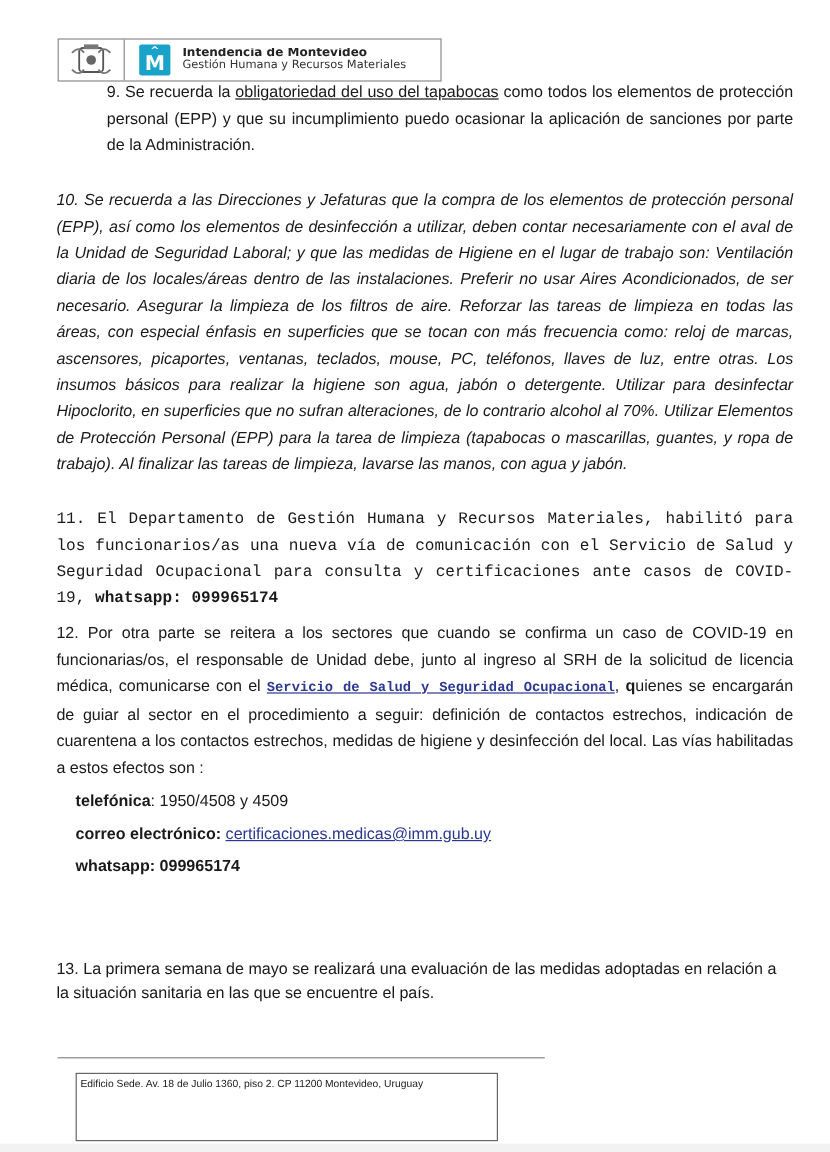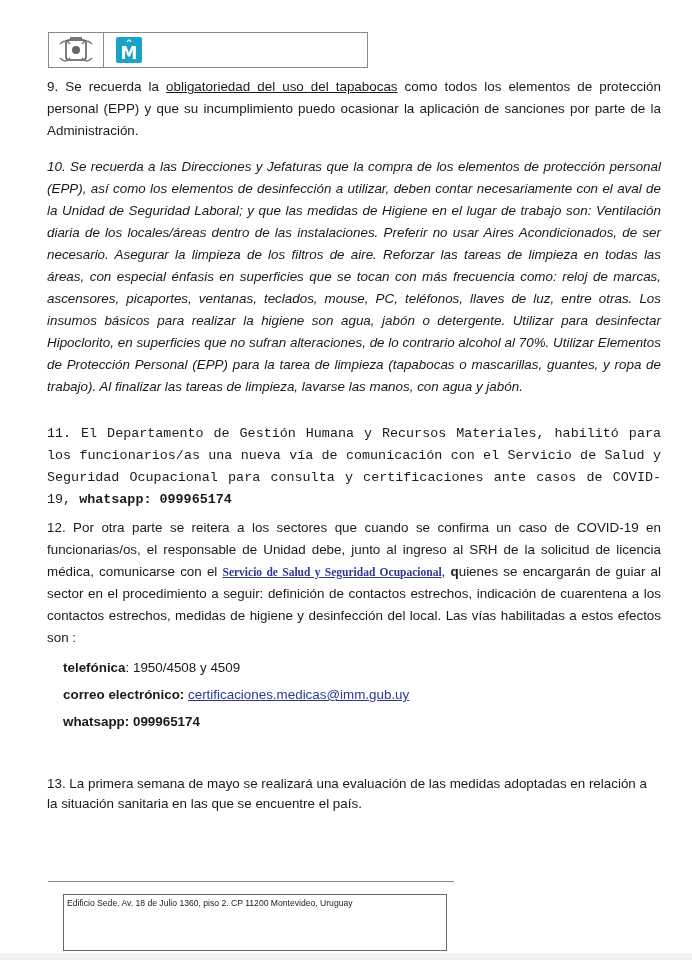--- a/index.html
+++ b/index.html
@@ -24,33 +24,33 @@
   .m-logo .hat { font-size: 9px; margin-bottom: -3px; }
   .m-logo .m { font-size: 17px; }
   .org { margin-left: 10px; line-height: 1.05; white-space: nowrap; overflow: hidden; width: 206px; }
   .org .l1 { font-family: "DejaVu Sans", sans-serif; font-size: 10px; font-weight: bold; color: #222; }
   .org .l2 { font-family: "DejaVu Sans", sans-serif; font-size: 9.5px; color: #333; }
 
   .content { position: absolute; left: 47px; top: 66px; width: 614px; font-size: 13.4px; }
   .para { text-align: justify; line-height: 22px; margin: 0; }
   .u { text-decoration: underline; }
   .b { font-weight: bold; }
-  .link-blue { color: #2b3990; text-decoration: underline; font-weight: bold; font-family: Liberation Serif, serif; font-size: 11.5px; }
+  .link-blue { color: #2b3990; text-decoration: underline; font-weight: bold; font-family: Liberation Mono, monospace; font-size: 11.5px; }
   .email { color: #2b3990; text-decoration: underline; }
-  .p9 { position: absolute; top: 10px; }
+  .p9 { position: absolute; top: 0; margin-left: 42px; }
   .p10 { position: absolute; top: 90px; font-style: italic; }
   .p11 { position: absolute; top: 357px; font-family: Liberation Mono, monospace; }
   .p12 { position: absolute; top: 451px; }
   .contact { position: absolute; left: 16px; line-height: 18px; font-size: 13.4px; }
   .c1 { top: 593px; } .c2 { top: 620px; } .c3 { top: 647px; }
-  .p13 { position: absolute; top: 708px; line-height: 20px; text-align: left; }
+  .p13 { position: absolute; top: 732px; line-height: 20px; text-align: left; }
 
   .footer-rule { position: absolute; left: 48px; top: 881px; width: 406px; height: 1px; background: #888; }
   .footer-box {
-    position: absolute; left: 63px; top: 894px; width: 384px; height: 57px;
+    position: absolute; left: 63px; top: 894px; width: 352px; height: 57px;
     border: 1px solid #666; font-size: 8.6px; padding: 3px 3px; box-sizing: border-box;
   }
   .bottom-strip { position: absolute; left: 0; top: 953px; width: 692px; height: 7px; background: #f2f2f2; }
 </style>
 </head>
 <body>
 
 <div class="header">
   <div class="crest">
     <svg viewBox="0 0 40 28">
@@ -58,20 +58,24 @@
       <path d="M4 8 Q10 2 14 8 M36 8 Q30 2 26 8" stroke="#777" fill="none" stroke-width="1.5"></path>
       <path d="M4 22 Q10 28 14 22 M36 22 Q30 28 26 22" stroke="#777" fill="none" stroke-width="1.5"></path>
       <circle cx="20" cy="14" r="4" fill="#666"></circle>
       <rect x="14" y="1" width="12" height="4" fill="#777"></rect>
     </svg>
   </div>
   <div class="logo-block">
     <div class="m-logo">
       <span class="hat">^</span>
       <span class="m">M</span>
+    </div>
+    <div class="org">
+      <div class="l1">Intendencia de Montevideo</div>
+      <div class="l2">Gestión Humana y Recursos Materiales</div>
     </div>
   </div>
 </div>
 
 <div class="content">
   <p class="para p9"><span>9.</span><span> Se recuerda la </span><span class="u">obligatoriedad del uso del tapabocas</span><span> como todos los elementos de protección personal (EPP) y que su incumplimiento puedo ocasionar la aplicación de sanciones por parte de la Administración.</span></p>
 
   <p class="para p10">10. Se recuerda a las Direcciones y Jefaturas que la compra de los elementos de protección personal (EPP), así como los elementos de desinfección a utilizar, deben contar necesariamente con el aval de la Unidad de Seguridad Laboral; y que las medidas de Higiene en el lugar de trabajo son: Ventilación diaria de los locales/áreas dentro de las instalaciones. Preferir no usar Aires Acondicionados, de ser necesario. Asegurar la limpieza de los filtros de aire. Reforzar las tareas de limpieza en todas las áreas, con especial énfasis en superficies que se tocan con más frecuencia como: reloj de marcas, ascensores, picaportes, ventanas, teclados, mouse, PC, teléfonos, llaves de luz, entre otras.  Los insumos básicos para realizar la higiene son agua, jabón o detergente. Utilizar para desinfectar Hipoclorito, en superficies que no sufran alteraciones, de lo contrario alcohol al 70%. Utilizar Elementos de Protección Personal (EPP) para la tarea de limpieza  (tapabocas o mascarillas, guantes, y ropa de trabajo). Al finalizar las tareas de limpieza, lavarse las manos, con agua y jabón.</p>
 
   <p class="para p11"><span>11. El Departamento de Gestión Humana y Recursos Materiales, habilitó para los funcionarios/as una nueva vía de comunicación con el Servicio de Salud y Seguridad Ocupacional para consulta y certificaciones ante casos de COVID- 19, </span><span class="b">whatsapp: 099965174</span></p>

